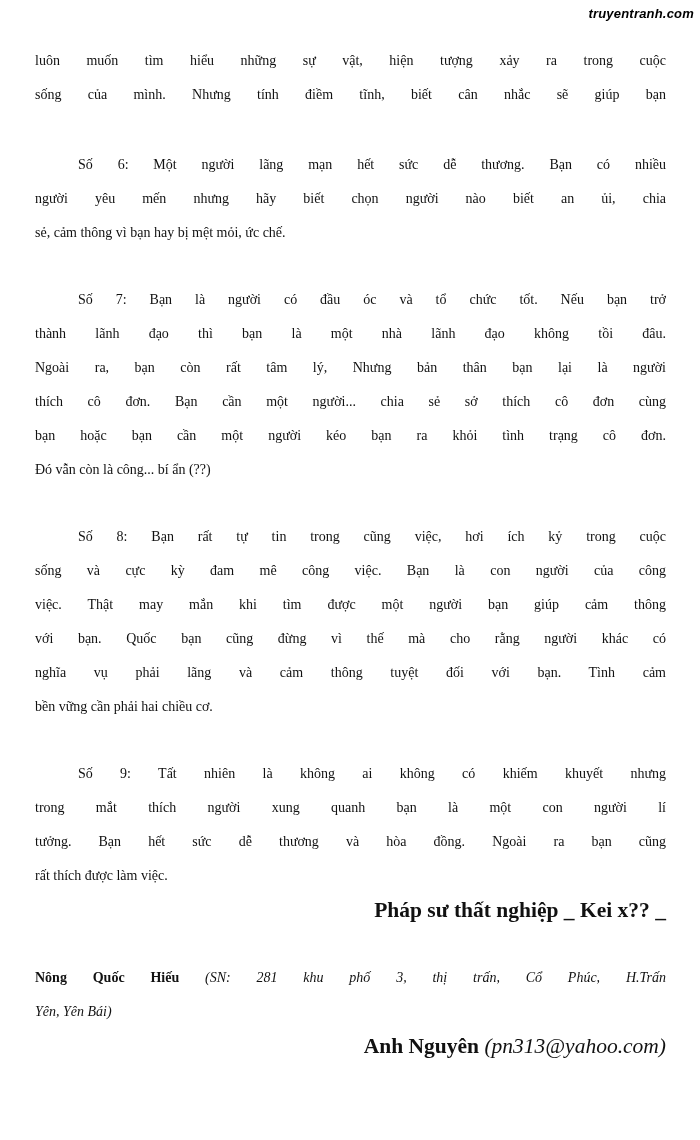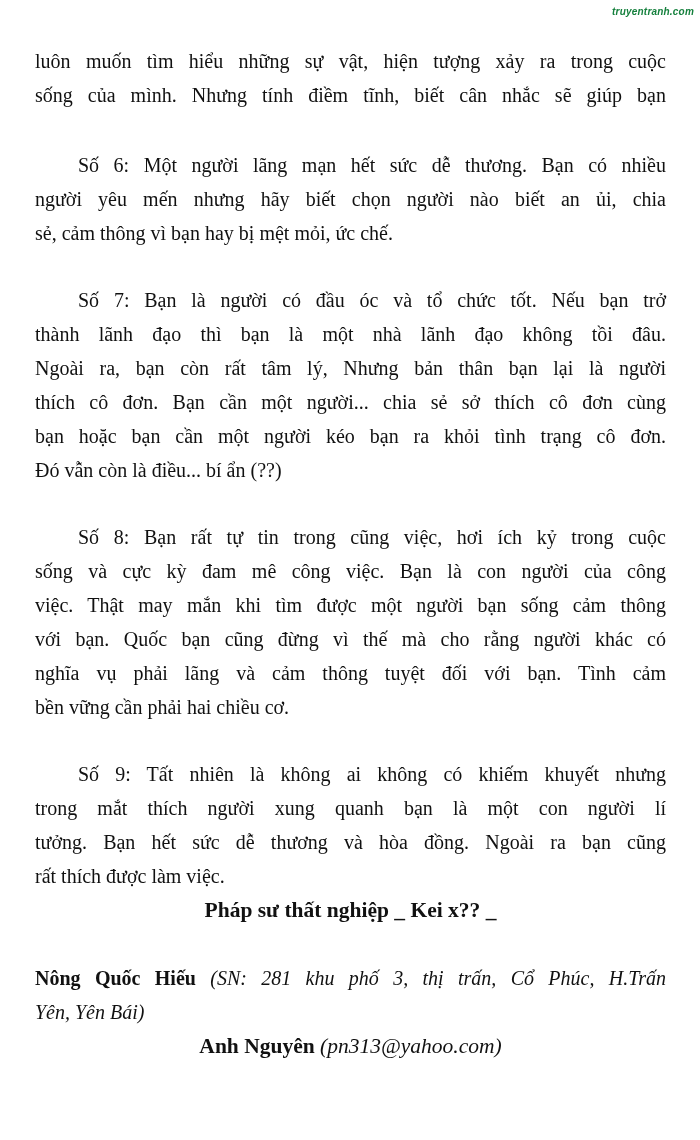--- a/index.html
+++ b/index.html
@@ -5,34 +5,34 @@
   html, body { margin: 0; padding: 0; background: #ffffff; }
   body {
     width: 700px; height: 1140px; position: relative; overflow: hidden;
     font-family: "Liberation Serif", "DejaVu Serif", serif;
     color: #111111;
   }
   .watermark {
     position: absolute; top: 6px; right: 6px;
     font-family: "Liberation Sans", "DejaVu Sans", sans-serif;
     font-style: italic; font-weight: bold;
-    font-size: 10px; color: #15803d; letter-spacing: 0.2px;
+    font-size: 13px; color: #000000; letter-spacing: 0.2px;
   }
   .page {
     position: absolute; left: 35px; top: 44px; width: 631px;
   }
   .line {
-    display: block; font-size: 20px; line-height: 34px; height: 34px;
+    display: block; font-size: 14px; line-height: 34px; height: 34px;
     white-space: nowrap; text-align: justify; text-align-last: justify;
   }
   .line.last { text-align-last: left; }
   .indent { padding-left: 43px; }
   .para { margin-bottom: 33px; }
   .sig {
-    display: block; text-align: center; font-weight: bold;
+    display: block; text-align: right; font-weight: bold;
     font-size: 21.5px; line-height: 34px; height: 34px; white-space: nowrap;
   }
   .bold { font-weight: bold; }
   .ital { font-style: italic; }
   .p1 { margin-bottom: 36px; }
   .p9 { margin-bottom: 0; margin-top: 32px; }
   .gap-sig { margin-bottom: 34px; }
 </style>
 </head>
 <body>
@@ -51,27 +51,27 @@
     <span class="line">người yêu mến nhưng hãy biết chọn người nào biết an ủi, chia</span>
     <span class="line last">sẻ, cảm thông vì bạn hay bị mệt mỏi, ức chế.</span>
   </div>
 
   <div class="para">
     <span class="line indent">Số 7: Bạn là người có đầu óc và tổ chức tốt. Nếu bạn trở</span>
     <span class="line">thành lãnh đạo thì bạn là một nhà lãnh đạo không tồi đâu.</span>
     <span class="line">Ngoài ra, bạn còn rất tâm lý, Nhưng bản thân bạn lại là người</span>
     <span class="line">thích cô đơn. Bạn cần một người... chia sẻ sở thích cô đơn cùng</span>
     <span class="line">bạn hoặc bạn cần một người kéo bạn ra khỏi tình trạng cô đơn.</span>
-    <span class="line last">Đó vẫn còn là điều... bí ẩn (??)</span>
+    <span class="line last">Đó vẫn còn là công... bí ẩn (??)</span>
   </div>
 
   <div class="para">
     <span class="line indent">Số 8: Bạn rất tự tin trong cũng việc, hơi ích kỷ trong cuộc</span>
     <span class="line">sống và cực kỳ đam mê công việc. Bạn là con người của công</span>
-    <span class="line">việc. Thật may mắn khi tìm được một người bạn sống cảm thông</span>
+    <span class="line">việc. Thật may mắn khi tìm được một người bạn giúp cảm thông</span>
     <span class="line">với bạn. Quốc bạn cũng đừng vì thế mà cho rằng người khác có</span>
     <span class="line">nghĩa vụ phải lãng và cảm thông tuyệt đối với bạn. Tình cảm</span>
     <span class="line last">bền vững cần phải hai chiều cơ.</span>
   </div>
 
   <div class="para p9">
     <span class="line indent">Số 9: Tất nhiên là không ai không có khiếm khuyết nhưng</span>
     <span class="line">trong mắt thích người xung quanh bạn là một con người lí</span>
     <span class="line">tưởng. Bạn hết sức dễ thương và hòa đồng. Ngoài ra bạn cũng</span>
     <span class="line last">rất thích được làm việc.</span>

